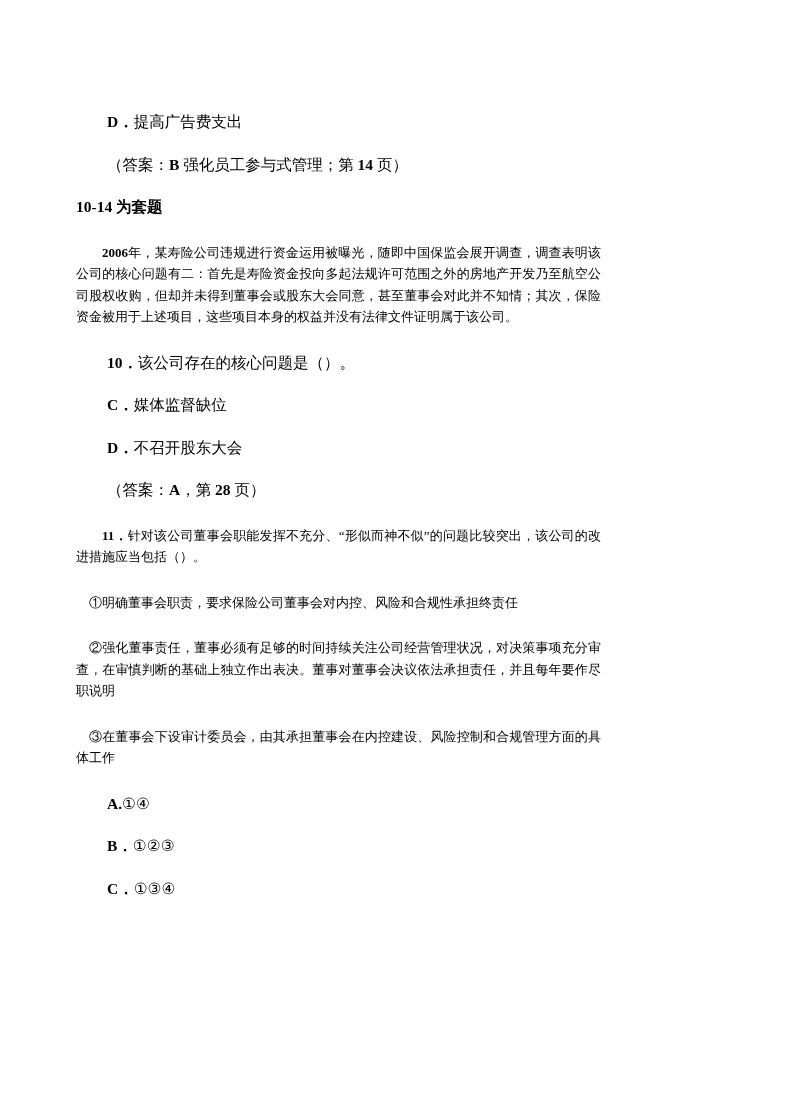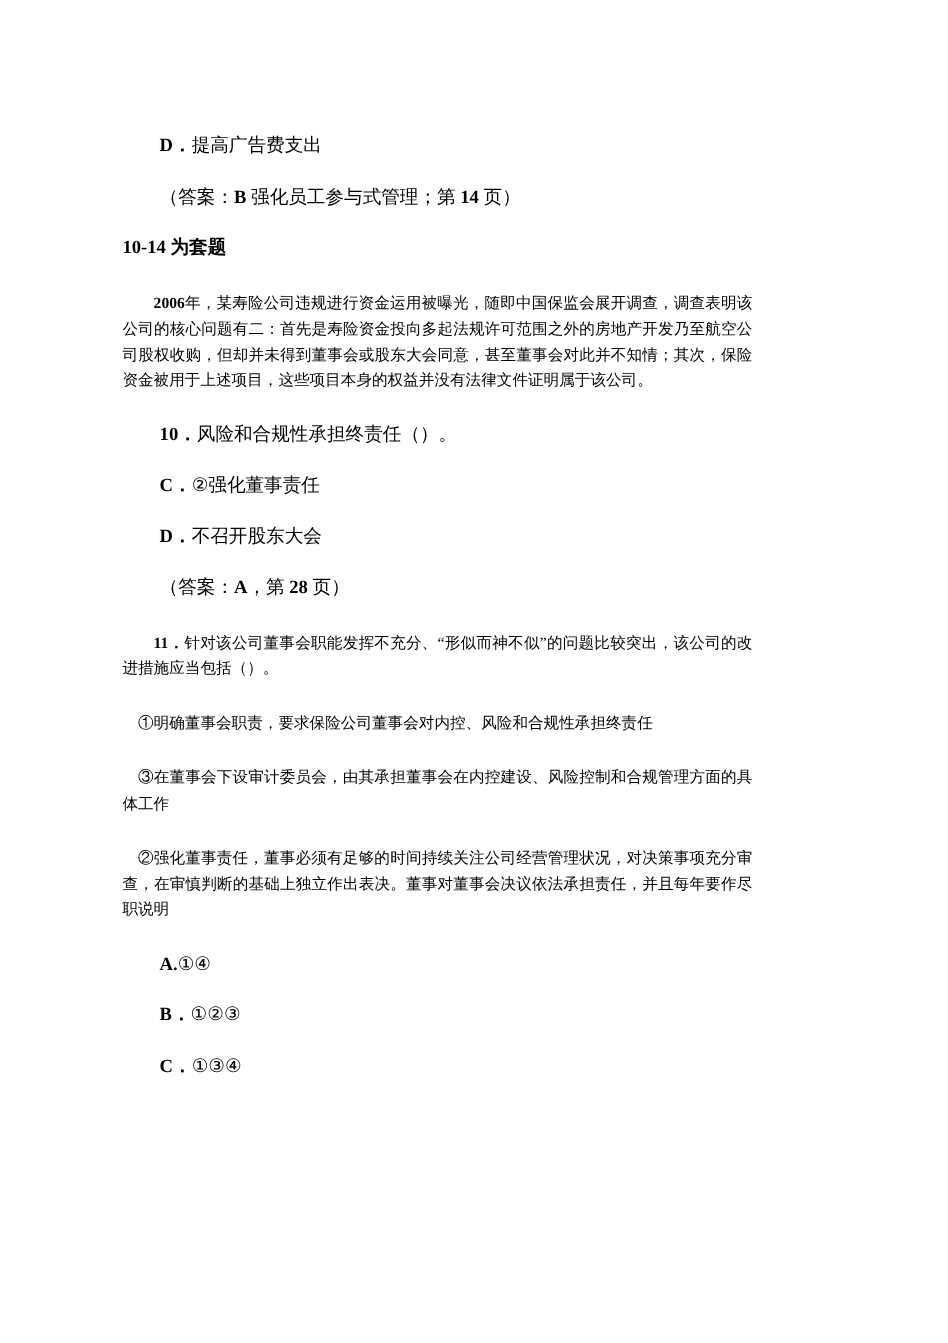--- a/index.html
+++ b/index.html
@@ -13,21 +13,21 @@
     font-family: "Liberation Serif", "DejaVu Serif", serif;
     color: #000000;
     overflow: hidden;
   }
   .page {
     position: relative;
     width: 790px;
     height: 826px;
     background: #ffffff;
     box-sizing: border-box;
-    padding: 111px 137px 0 102px;
+    padding: 111px 137px 0 76px;
   }
   .doc {
     width: 525px;
   }
   
   .para {
     margin: 0 0 21px 0;
     font-size: 13px;
     line-height: 21.5px;
     text-indent: 2em;
@@ -68,37 +68,37 @@
   <div class="doc">
 
     <p class="line"><span class="lat">D．</span><span>提高广告费支出</span></p>
 
     <p class="line"><span>（答案：</span><span class="lat">B</span><span> 强化员工参与式管理；第 </span><span class="lat">14</span><span> 页）</span></p>
 
     <p class="line line-noindent hdr gap-big"><span class="lat">10-14</span><span> 为套题</span></p>
 
     <p class="para gap-big"><span class="lat">2006</span><span>年，某寿险公司违规进行资金运用被曝光，随即中国保监会展开调查，调查表明该公司的核心问题有二：首先是寿险资金投向多起法规许可范围之外的房地产开发乃至航空公司股权收购，但却并未得到董事会或股东大会同意，甚至董事会对此并不知情；其次，保险资金被用于上述项目，这些项目本身的权益并没有法律文件证明属于该公司。</span></p>
 
-    <p class="line"><span class="lat">10．</span><span>风险和合规性承担终责任（）。</span></p>
+    <p class="line"><span class="lat">10．</span><span>该公司存在的核心问题是（）。</span></p>
 
 
 
-    <p class="line"><span class="lat">C．</span><span>②强化董事责任</span></p>
+    <p class="line"><span class="lat">C．</span><span>媒体监督缺位</span></p>
 
     <p class="line"><span class="lat">D．</span><span>不召开股东大会</span></p>
 
     <p class="line gap-big"><span>（答案：</span><span class="lat">A</span><span>，第 </span><span class="lat">28</span><span> 页）</span></p>
 
     <p class="para gap-big"><span class="lat">11．</span><span>针对该公司董事会职能发挥不充分、“形似而神不似”的问题比较突出，该公司的改进措施应当包括（）。</span></p>
 
     <p class="para para-indent1 gap-big">①明确董事会职责，要求保险公司董事会对内控、风险和合规性承担终责任</p>
 
+    <p class="para para-indent1 gap-big">②强化董事责任，董事必须有足够的时间持续关注公司经营管理状况，对决策事项充分审查，在审慎判断的基础上独立作出表决。董事对董事会决议依法承担责任，并且每年要作尽职说明</p>
+
     <p class="para para-indent1 gap-big">③在董事会下设审计委员会，由其承担董事会在内控建设、风险控制和合规管理方面的具体工作</p>
-
-    <p class="para para-indent1 gap-big">②强化董事责任，董事必须有足够的时间持续关注公司经营管理状况，对决策事项充分审查，在审慎判断的基础上独立作出表决。董事对董事会决议依法承担责任，并且每年要作尽职说明</p>
 
 
     <p class="line"><span class="lat">A.</span><span>①④</span></p>
 
     <p class="line"><span class="lat">B．</span><span>①②③</span></p>
 
     <p class="line"><span class="lat">C．</span><span>①③④</span></p>
 
   </div>
 </div>

